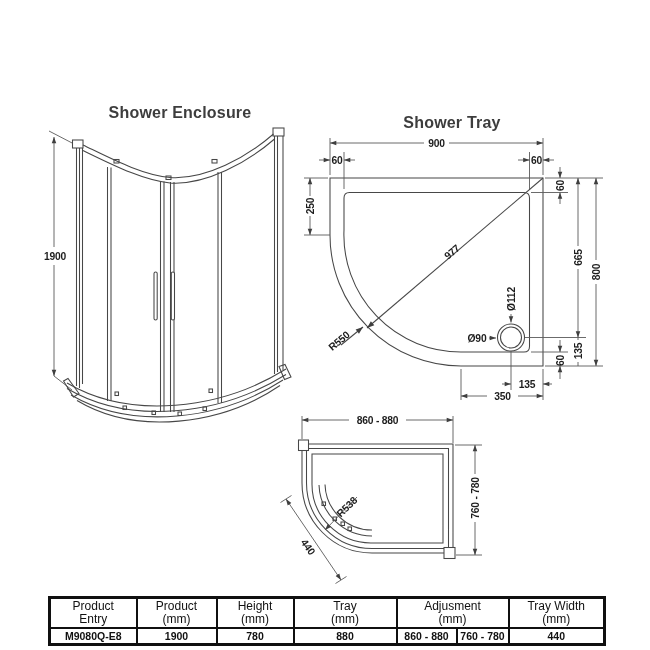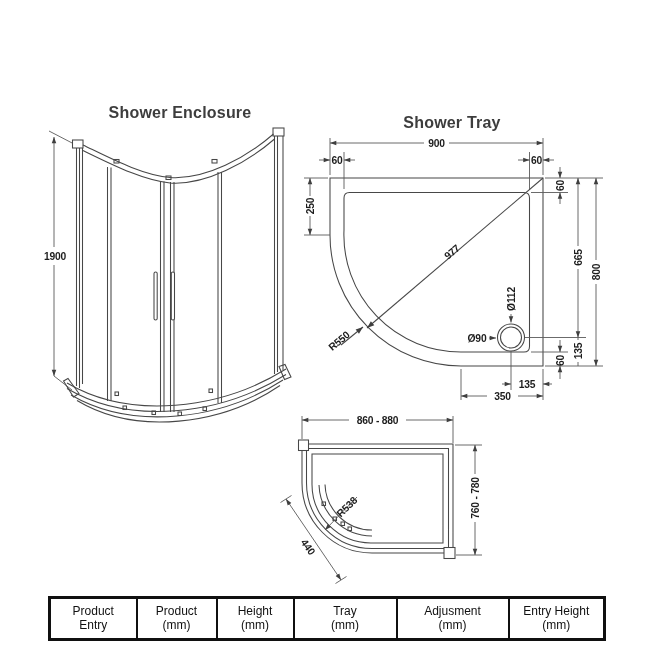--- a/index.html
+++ b/index.html
@@ -216,19 +216,28 @@
     </th>
     <th>
       <div>Tray</div>
       <div>(mm)</div>
     </th>
     <th colspan="2">
       <div>Adjusment</div>
       <div>(mm)</div>
     </th>
     <th>
-      <div>Entry Height</div>
-      <div>(mm)</div>
-    </th>
+      <div>Tray Width</div>
+      <div>(mm)</div>
+    </th>
+  </tr>
+  <tr>
+    <td>M9080Q-E8</td>
+    <td>1900</td>
+    <td>780</td>
+    <td>880</td>
+    <td>860 - 880</td>
+    <td>760 - 780</td>
+    <td>440</td>
   </tr>
 </tbody>
     </table>
 </div>
 
 </body></html>

